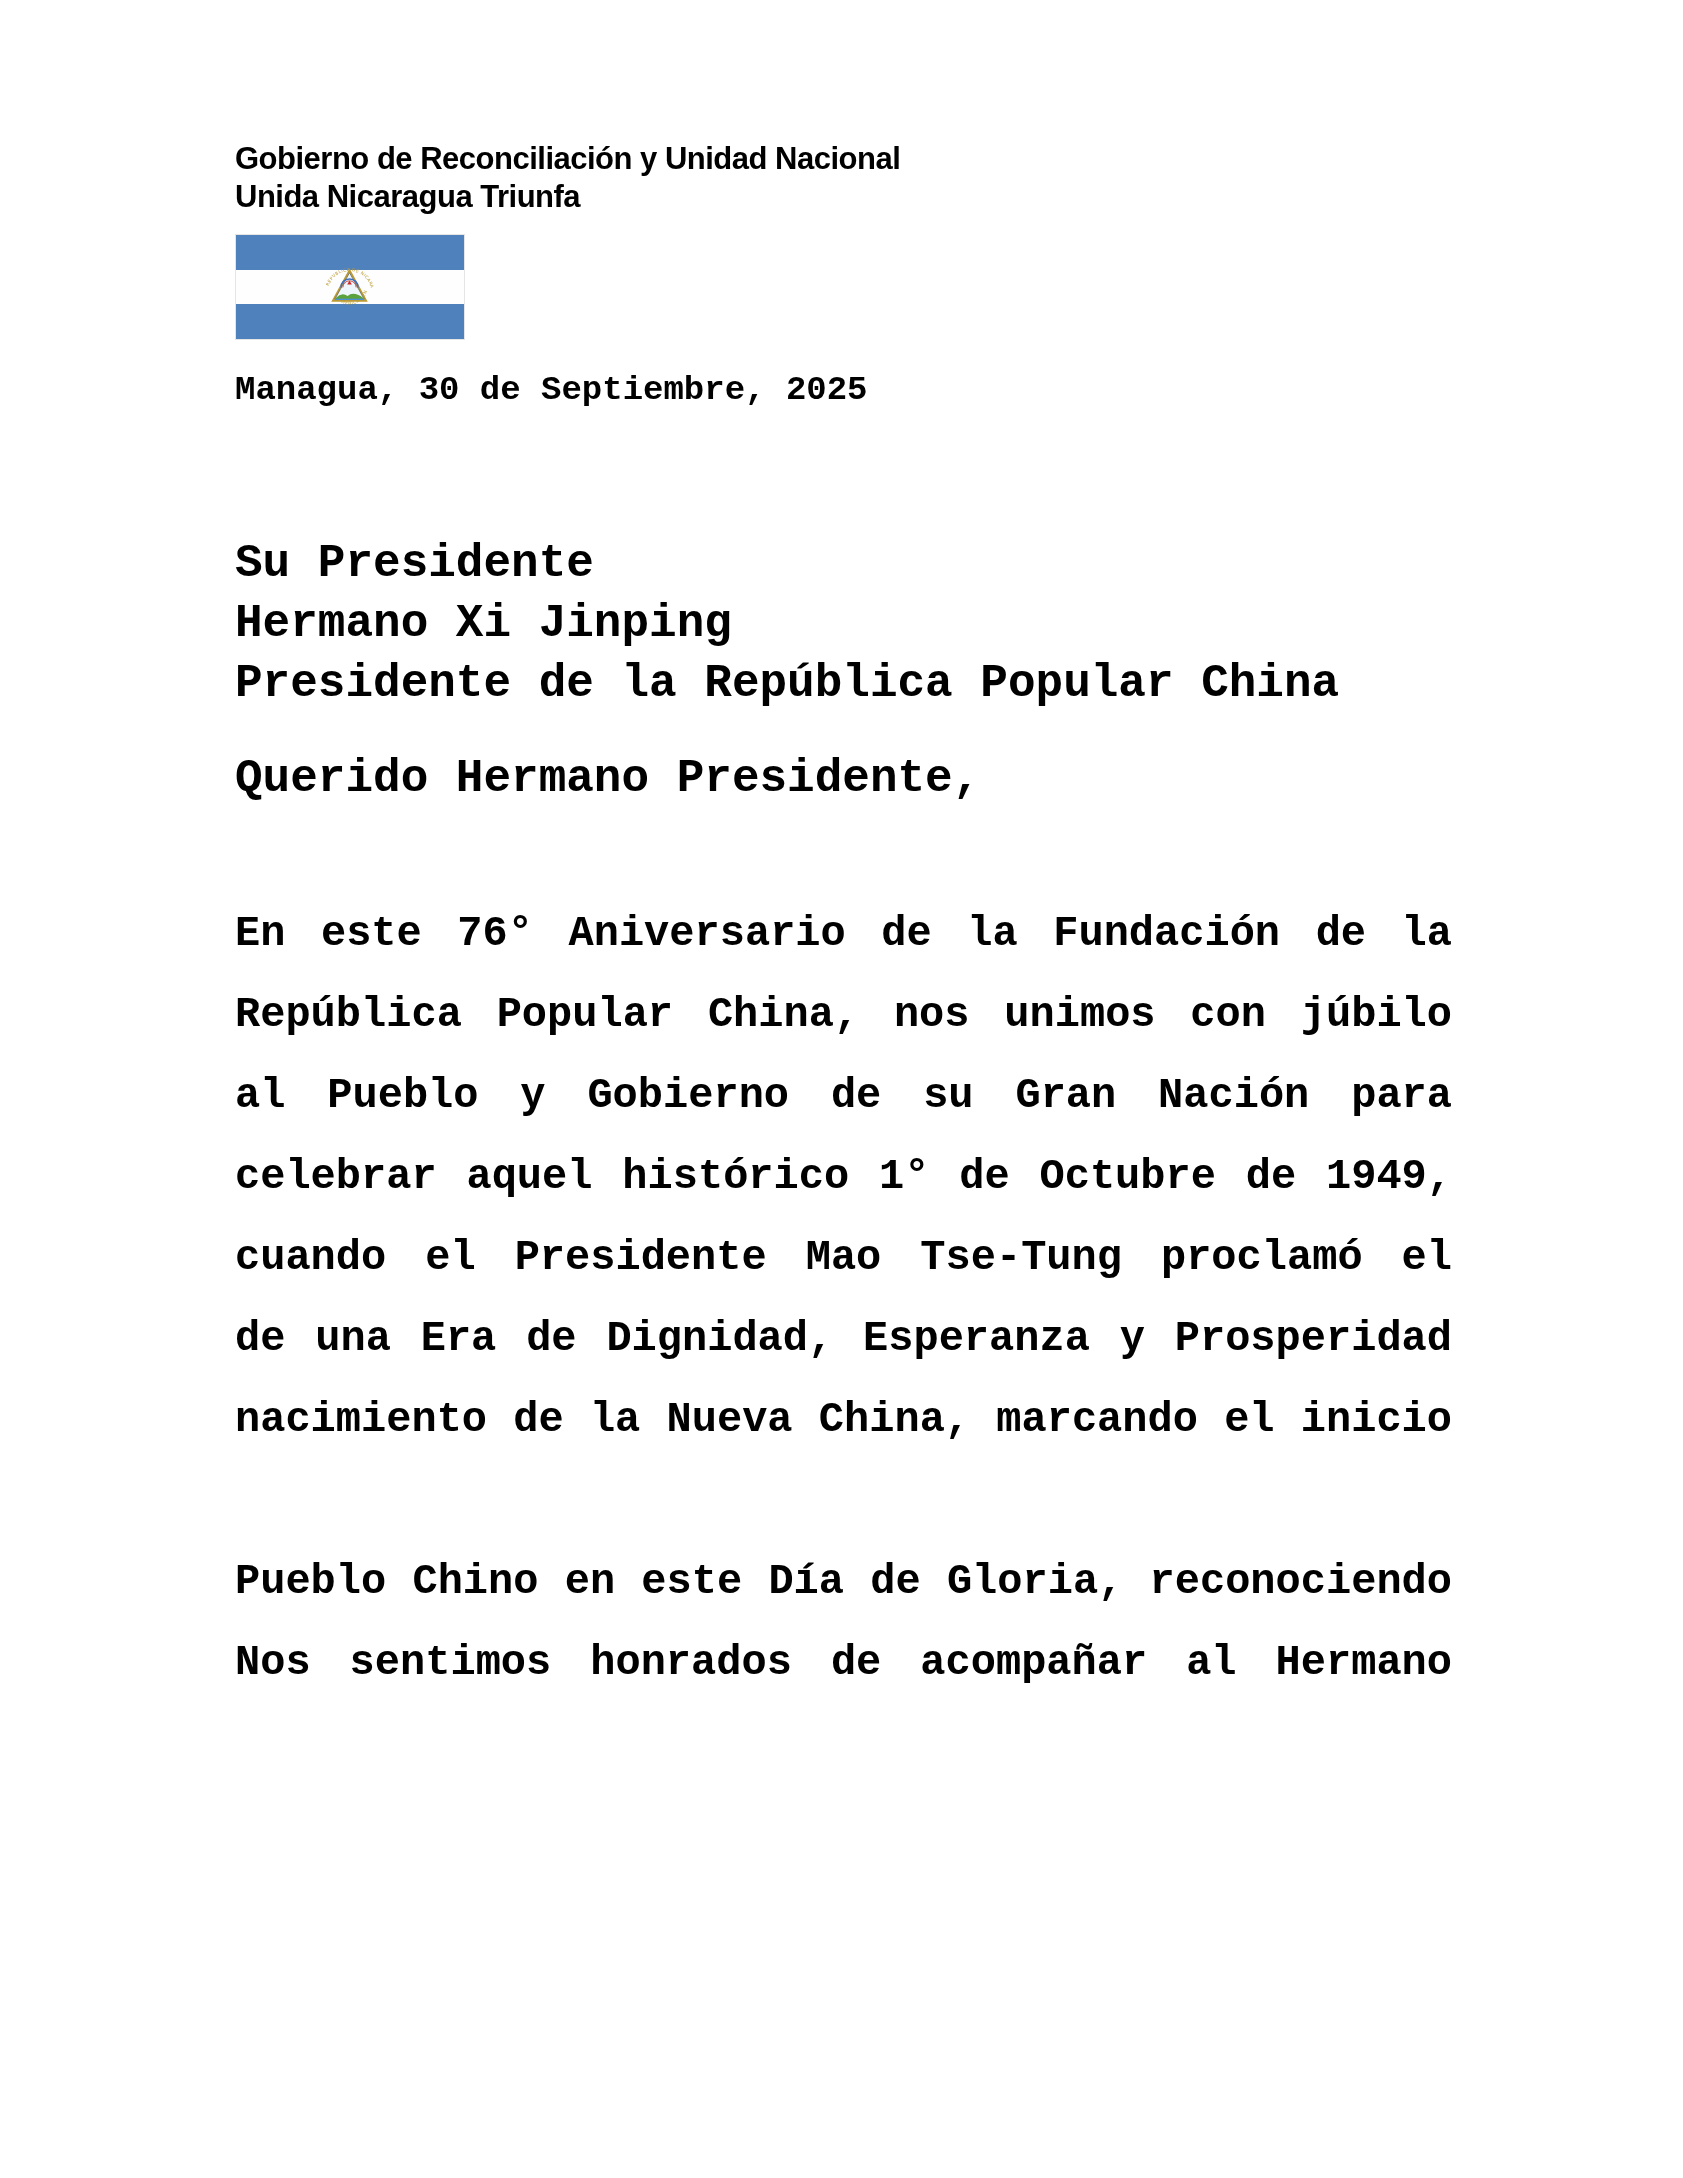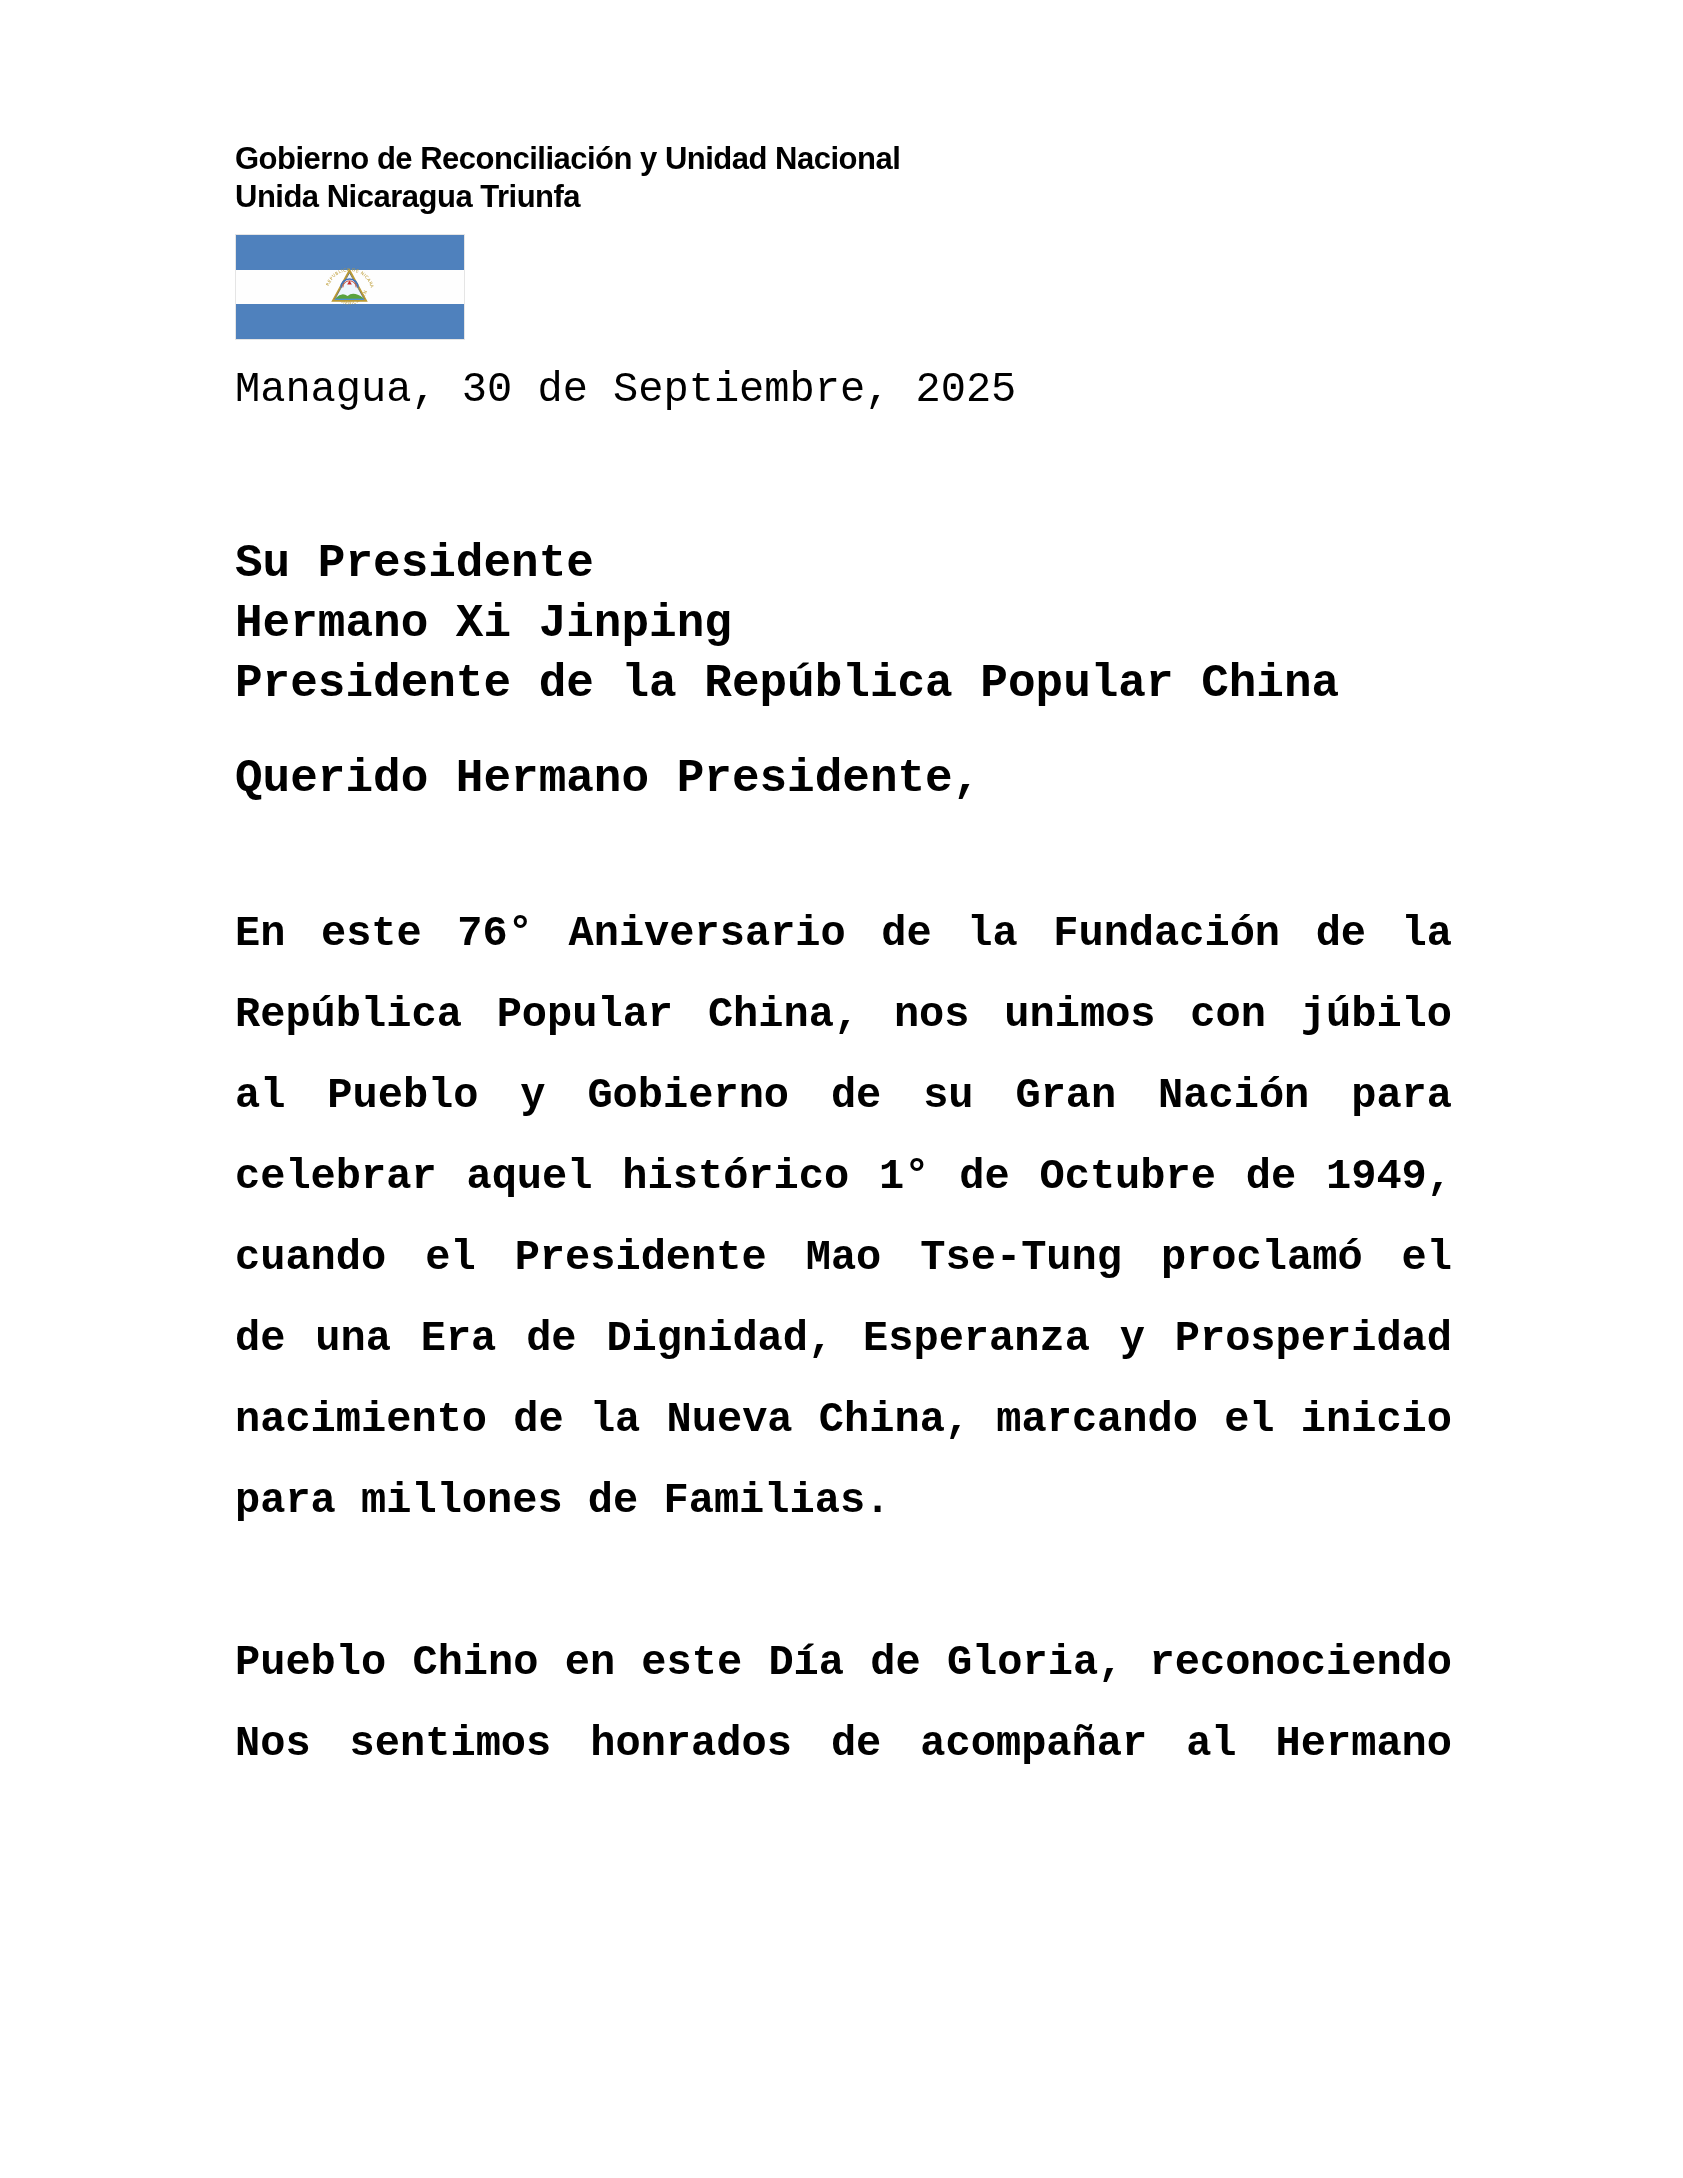--- a/index.html
+++ b/index.html
@@ -26,21 +26,21 @@
     position:relative;display:flex;flex-direction:column;
   }
   .flag .stripe{flex:1 1 0;}
   .flag .emblem{
     position:absolute;left:50%;top:50%;
     width:57px;height:57px;margin:-29px 0 0 -29px;
   }
   
   .dateline{
     margin-top:20px;
-    font-weight:400;font-size:42px;line-height:61px;
+    font-weight:700;font-size:34px;line-height:61px;
     white-space:nowrap;
   }
   .recipient{
     margin-top:113px;
     font-weight:700;font-size:46px;line-height:60px;
   }
   .recipient div{white-space:nowrap;}
   .salutation{
     margin-top:35px;
     font-weight:700;font-size:46px;line-height:60px;
@@ -100,21 +100,20 @@
   <div class="salutation">Querido Hermano Presidente,</div>
 
   <div class="body-par par1">
     <div class="jline">En este 76° Aniversario de la Fundación de la</div>
     <div class="jline">República Popular China, nos unimos con júbilo</div>
     <div class="jline">al Pueblo y Gobierno de su Gran Nación para</div>
     <div class="jline">celebrar aquel histórico 1° de Octubre de 1949,</div>
     <div class="jline">cuando el Presidente Mao Tse-Tung proclamó el</div>
     <div class="jline">de una Era de Dignidad, Esperanza y Prosperidad</div>
     <div class="jline">nacimiento de la Nueva China, marcando el inicio</div>
-    <div class="lline">para millones de Familias.</div>
   </div>
 
   <div class="body-par par2">
     <div class="jline">Pueblo Chino en este Día de Gloria, reconociendo</div>
     <div class="jline">Nos sentimos honrados de acompañar al Hermano</div>
   </div>
 
 </div>
 
 

